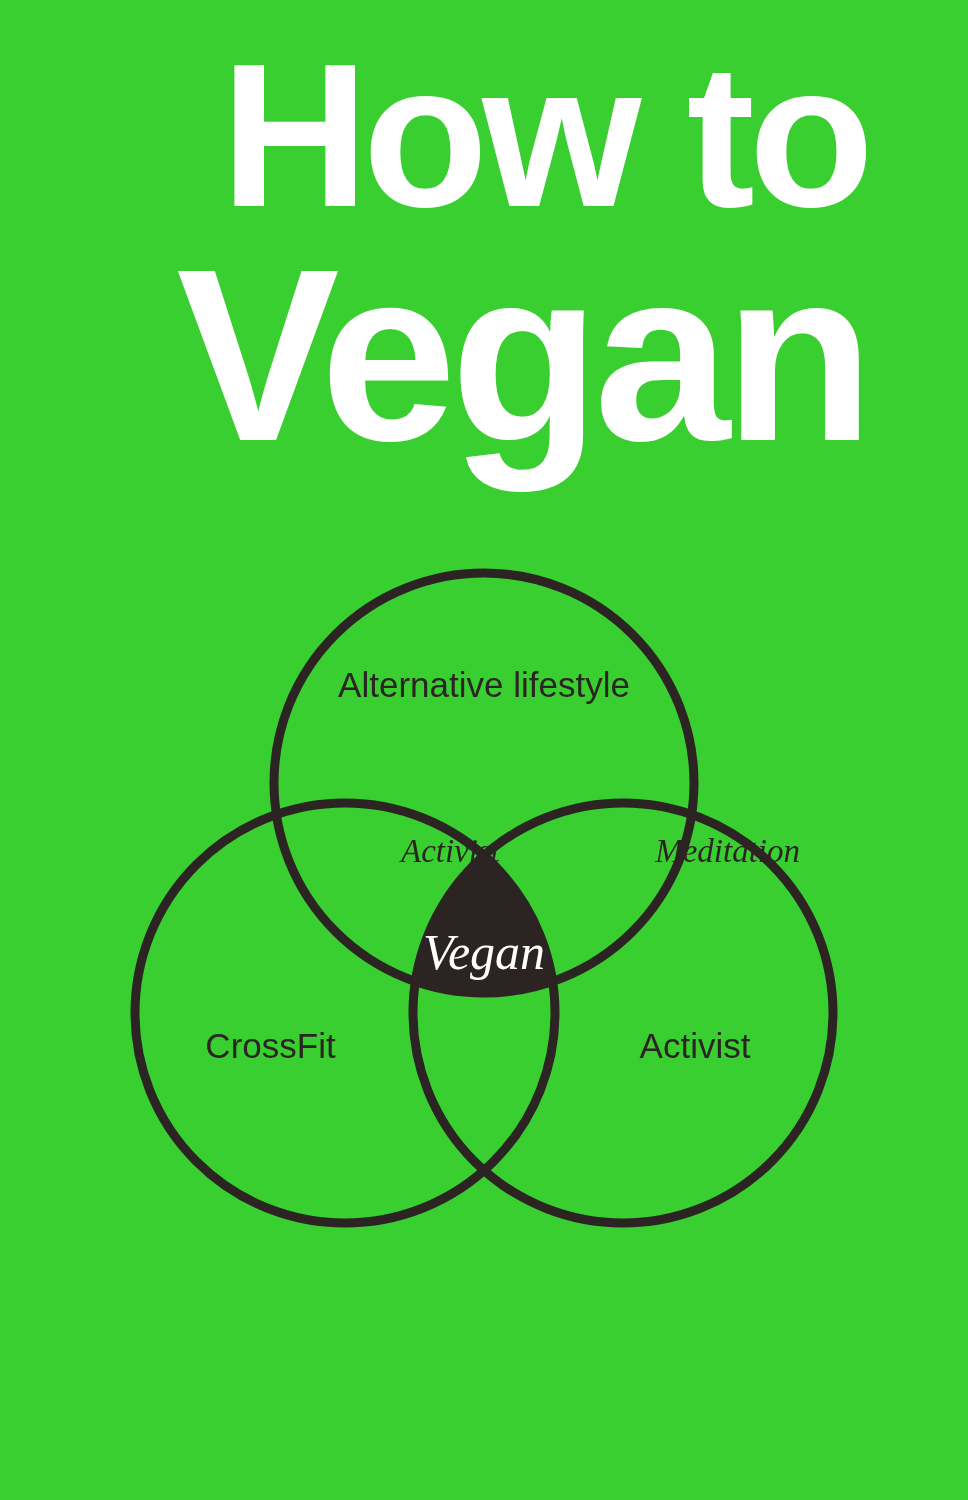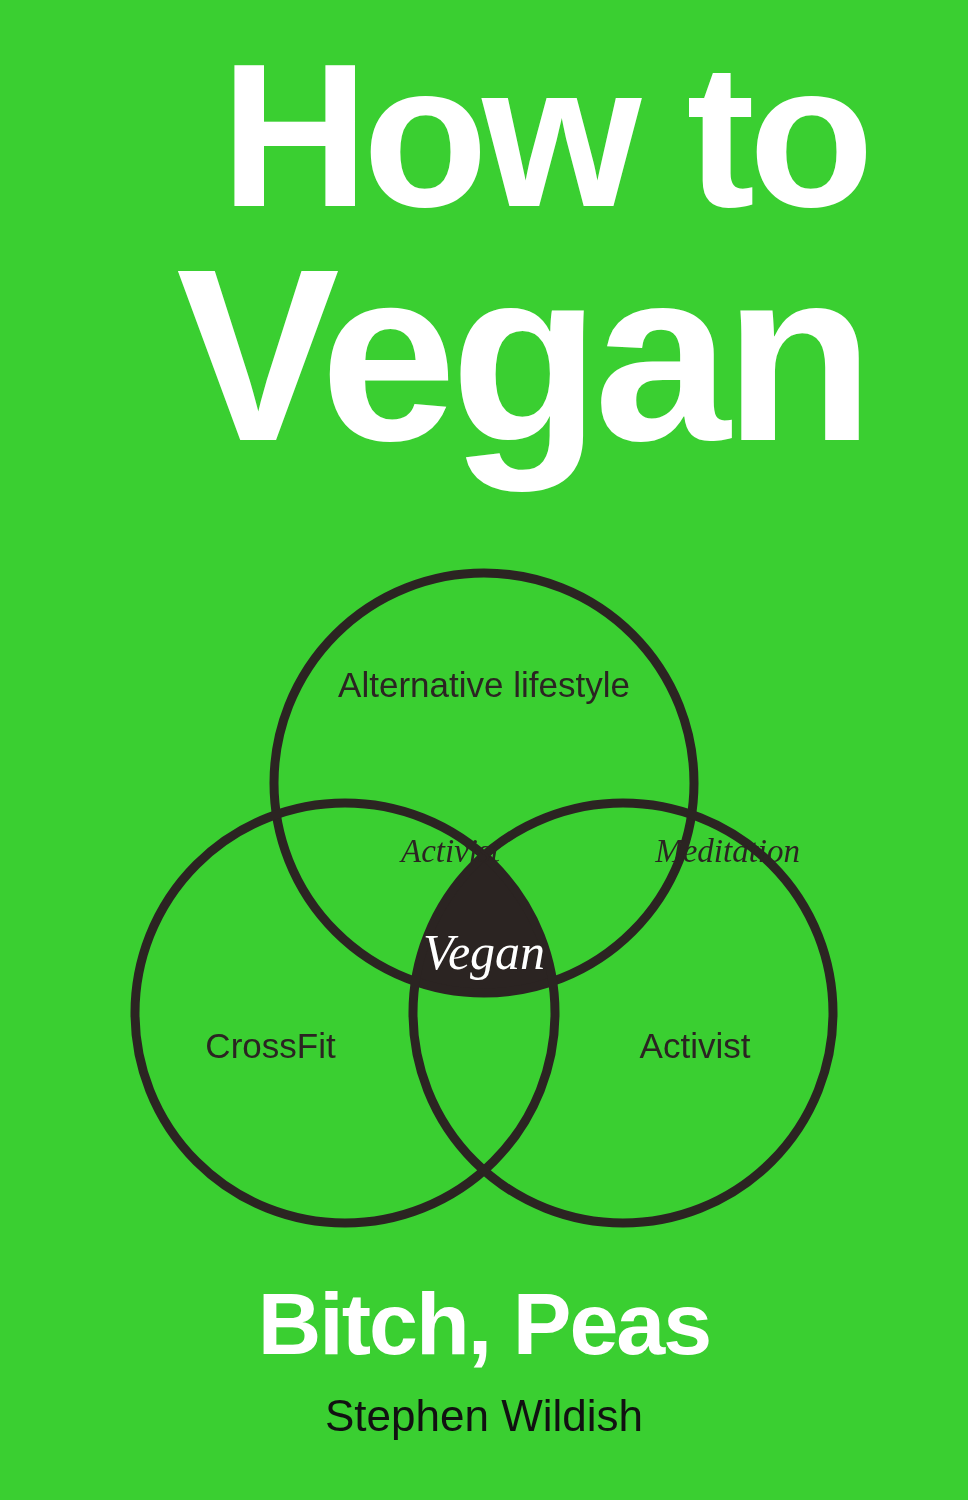--- a/index.html
+++ b/index.html
@@ -176,18 +176,14 @@
     <div id="label-meditation" class="venn-label lbl-serif">Meditation</div>
 
     <div id="label-vegan" class="venn-label lbl-center">Vegan</div>
 
     <div id="label-preachy" class="venn-label lbl-sans">CrossFit</div>
 
 
     <div id="label-healthy" class="venn-label lbl-sans">Activist</div>
   </div>
 
-  <div class="bottom-block">
-    <div class="subtitle">Bitch, Peas</div>
-    <div class="author">Stephen Wildish</div>
-  </div>
 
 </div>
 
 </body></html>

